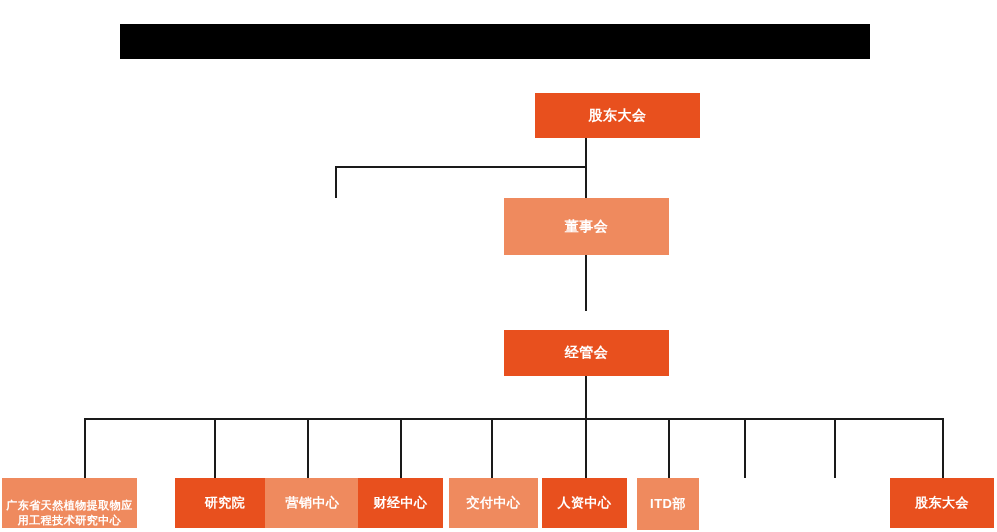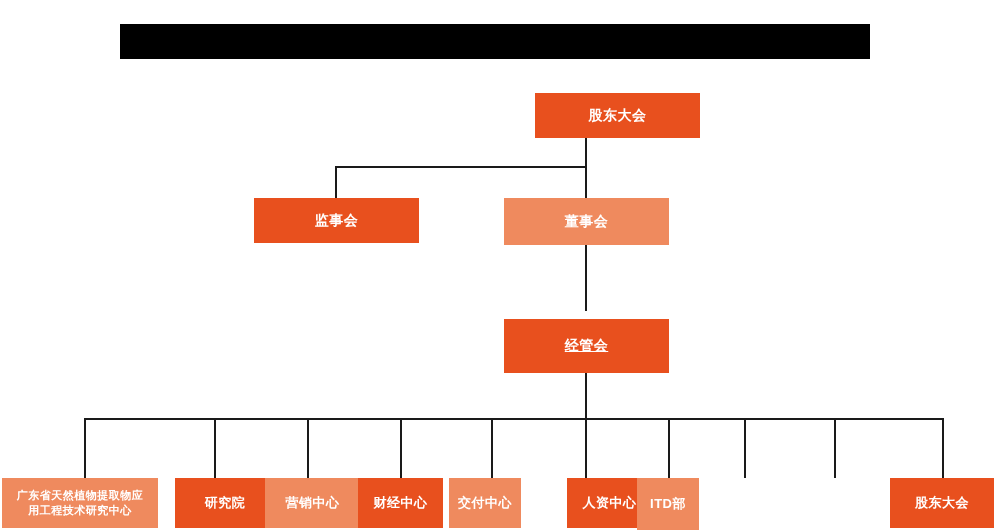--- a/index.html
+++ b/index.html
@@ -88,39 +88,38 @@
   <div class="conn v" style="left:400px; top:418px; height:60px;"></div>
   <div class="conn v" style="left:491px; top:418px; height:60px;"></div>
   <div class="conn v" style="left:585px; top:418px; height:60px;"></div>
   <div class="conn v" style="left:668px; top:418px; height:60px;"></div>
   <div class="conn v" style="left:744px; top:418px; height:60px;"></div>
   <div class="conn v" style="left:834px; top:418px; height:60px;"></div>
   <div class="conn v" style="left:942px; top:418px; height:60px;"></div>
 
   <div class="node dark lvl-top" style="left:504px; top:93px; width:165px; height:45px;">股东大会</div>
 
-  <div class="node dark lvl-mid" style="left:254px; top:198px; width:165px; height:45px;">监事会</div>
-  <div class="node light lvl-mid" style="left:504px; top:198px; width:165px; height:47px;">董事会</div>
+  <div class="node light lvl-mid" style="left:504px; top:198px; width:165px; height:57px;">董事会</div>
 
-  <div class="node dark lvl-mid" style="left:504px; top:319px; width:165px; height:54px;text-decoration:underline;">经管会</div>
+  <div class="node dark lvl-mid" style="left:504px; top:330px; width:165px; height:46px;">经管会</div>
 
-  <div class="node light dept small-text" style="left:2px; top:478px; width:156px; height:50px; flex-direction:column;">
+  <div class="node light dept small-text" style="left:2px; top:478px; width:135px; height:50px; flex-direction:column;justify-content:flex-end;">
     <span>广东省天然植物提取物应</span>
     <span>用工程技术研究中心</span>
   </div>
 
   <div class="node dark dept" style="left:175px; top:478px; width:100px; height:50px;">研究院</div>
 
   <div class="node light dept" style="left:265px; top:478px; width:95px; height:50px;">营销中心</div>
 
   <div class="node dark dept" style="left:358px; top:478px; width:85px; height:50px;">财经中心</div>
 
-  <div class="node light dept" style="left:449px; top:478px; width:72px; height:50px;">交付中心</div>
+  <div class="node light dept" style="left:449px; top:478px; width:89px; height:50px;">交付中心</div>
 
-  <div class="node dark dept" style="left:542px; top:478px; width:85px; height:50px;margin-left:25px;">人资中心</div>
+  <div class="node dark dept" style="left:542px; top:478px; width:85px; height:50px;">人资中心</div>
 
   <div class="node light dept" style="left:637px; top:478px; width:62px; height:52px;">ITD部</div>
 
 
 
   <div class="node dark dept" style="left:890px; top:478px; width:104px; height:50px;">股东大会</div>
 
 </div>
 
 </body></html>

